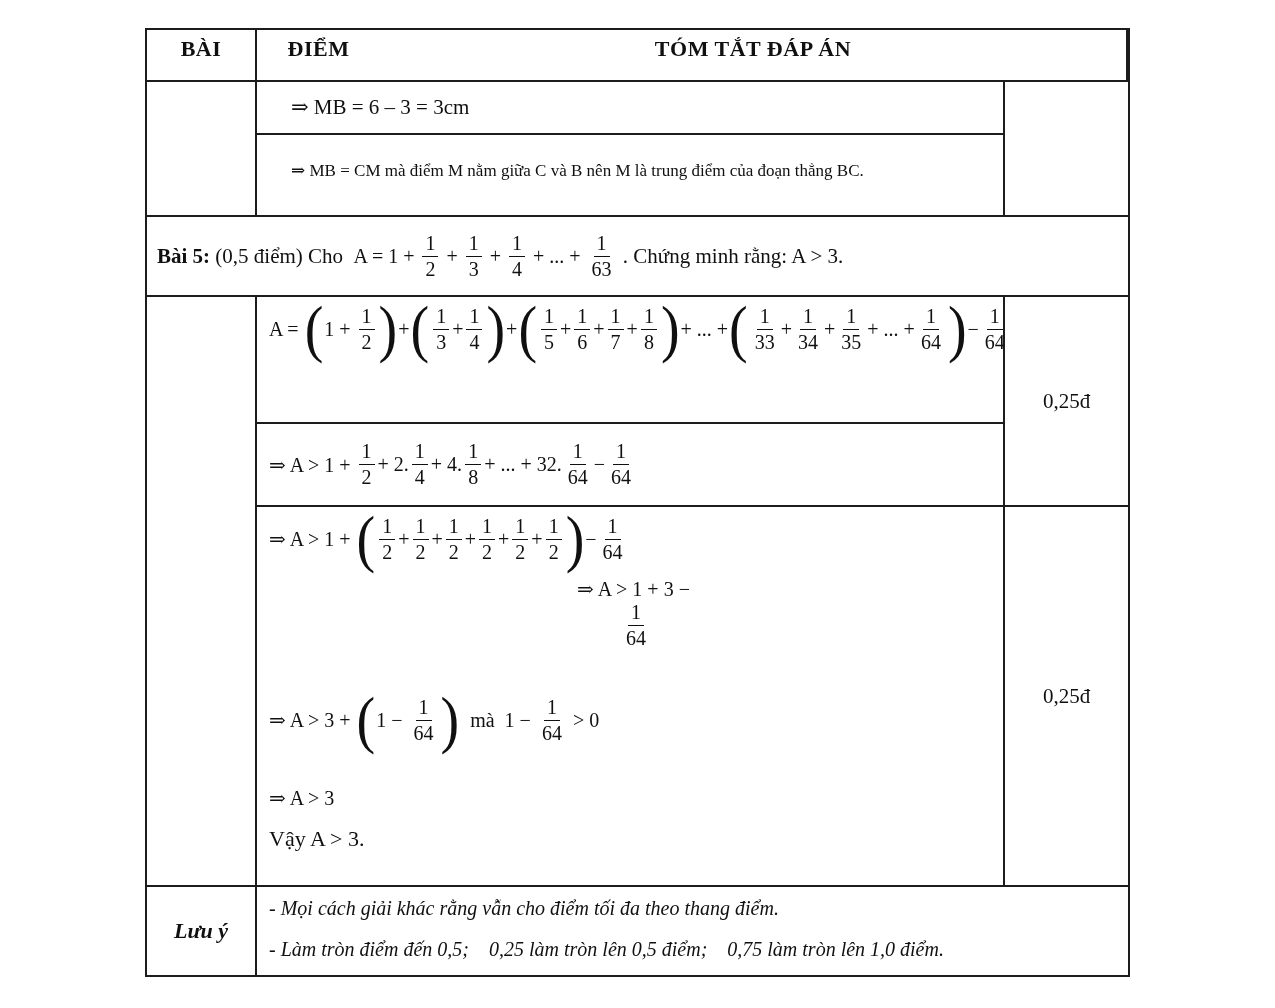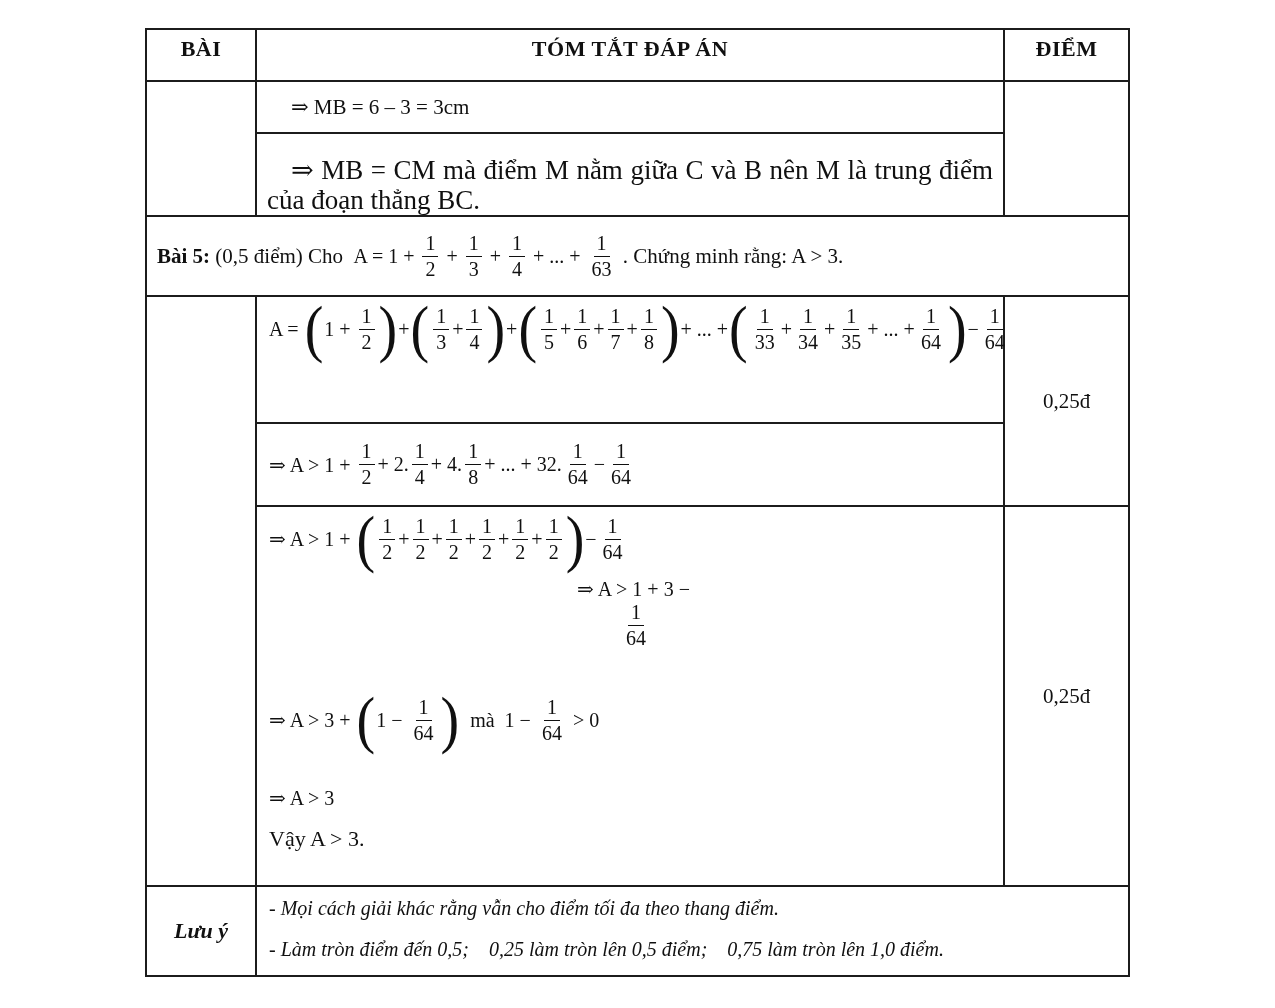--- a/index.html
+++ b/index.html
@@ -31,21 +31,21 @@
   }
 
   
   .row-preva { height:135px; }
   .preva-sub { display:flex; flex-direction:column;gap:20px; }
   .preva-line1 {
     height:53px; display:flex; align-items:center;
     padding-left:34px; font-size:21px;
   }
   .preva-line2 {
-    flex:1; font-size:27px; line-height:30px;
+    flex:1; font-size:17px; line-height:30px;
     padding:1px 10px 0 10px; text-indent:24px; text-align:justify;
   }
 
   
   .row-bai5 {
     height:80px; display:flex; align-items:center;
     padding-left:10px; font-size:21px;
   }
   .row-bai5 .b5-label { font-weight:bold; white-space:pre; }
   .row-bai5 .b5-text  { white-space:pre; }
@@ -88,22 +88,22 @@
   .note-2 { margin-top:18px; }
 </style>
 </head>
 <body>
 
 <div class="page">
   <div class="answer-table">
 
     <div class="row row-header bb">
       <div class="cell col-bai br">BÀI</div>
+      <div class="cell col-score">ĐIỂM</div>
       <div class="cell col-sum br">TÓM TẮT ĐÁP ÁN</div>
-      <div class="cell col-score">ĐIỂM</div>
     </div>
 
     <div class="row row-preva bb">
       <div class="col-bai br"></div>
       <div class="col-sum br preva-sub">
         <div class="preva-line1 bb">⇒ MB = 6 – 3 = 3cm</div>
         <div class="preva-line2">⇒ MB = CM mà điểm M nằm giữa C và B nên M là trung điểm của đoạn thẳng BC.</div>
       </div>
       <div class="col-score"></div>
     </div>

